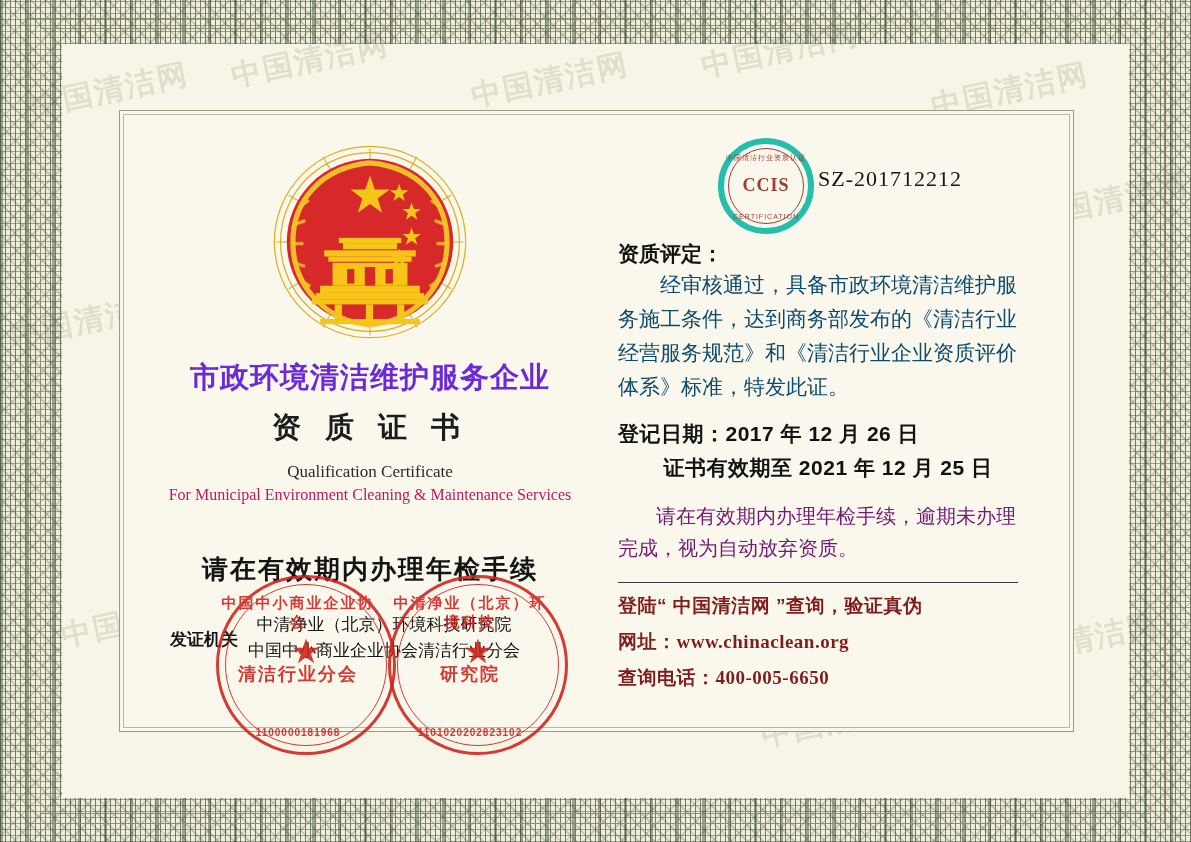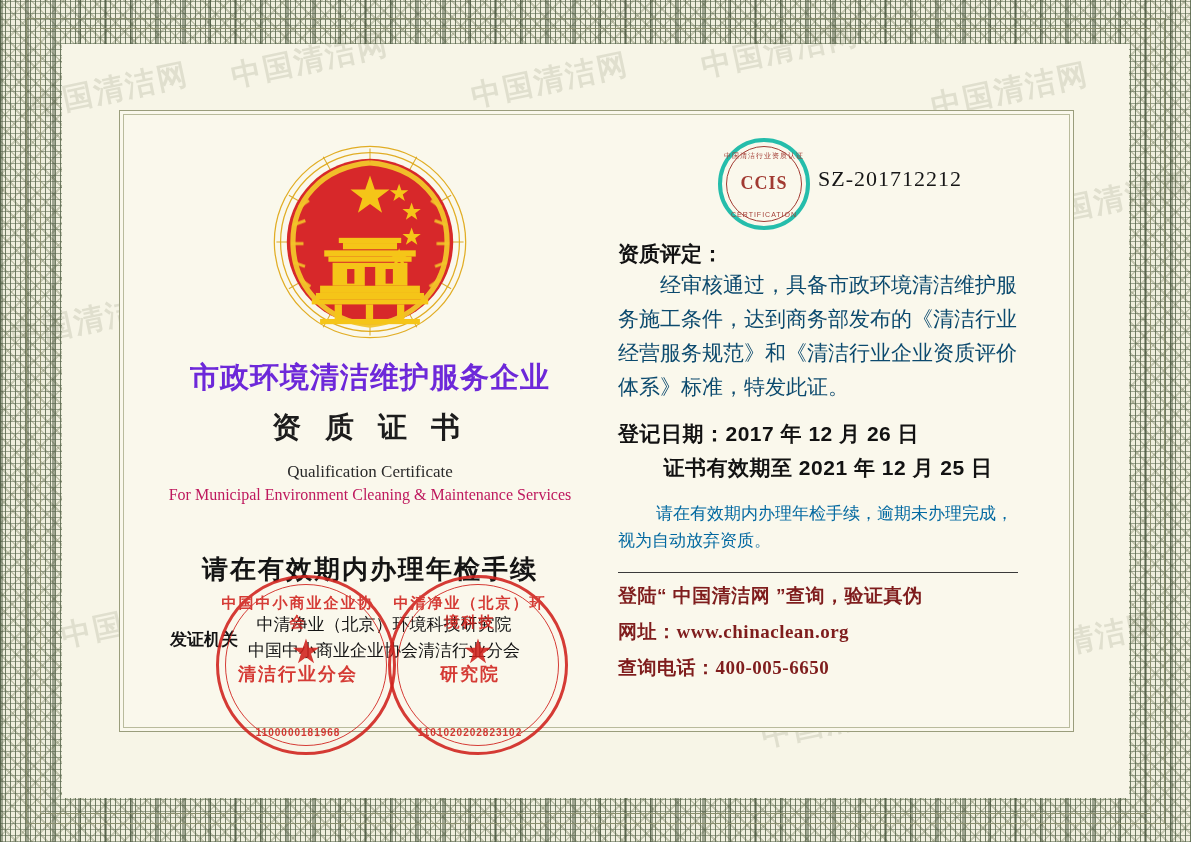--- a/index.html
+++ b/index.html
@@ -218,21 +218,21 @@
     font-family: "Liberation Serif", serif;
     font-size: 22px;
     letter-spacing: 1px;
     color: #161616;
   }
   .ccis-stamp {
     position: absolute;
     left: 100px; top: 8px;
     width: 84px; height: 84px;
     border-radius: 50%;
-    border: 4px solid #14b8a6;
+    border: 6px solid #14b8a6;
     color: #9a2a22;
     opacity: 0.92;
   }
   .ccis-stamp .ring {
     position: absolute; inset: 4px;
     border-radius: 50%;
     border: 1px solid #9a2a22;
   }
   .ccis-stamp .ccis-text {
     position: absolute;
@@ -279,23 +279,23 @@
     font-weight: bold;
     font-size: 21px;
     color: #121212;
     margin-top: 16px;
     letter-spacing: 0.5px;
   }
   .date-line + .date-line { margin-top: 6px; text-align: center; }
 
   .note-para {
     font-family: "Liberation Sans", sans-serif;
-    font-size: 17px;
+    font-size: 20px;
     line-height: 1.6;
-    color: #0369a1;
+    color: #701a75;
     margin-top: 18px;
     text-indent: 38px;
     width: 400px;
   }
 
   .divider {
     width: 400px;
     height: 1px;
     background: #3a3a3a;
     margin-top: 18px;

